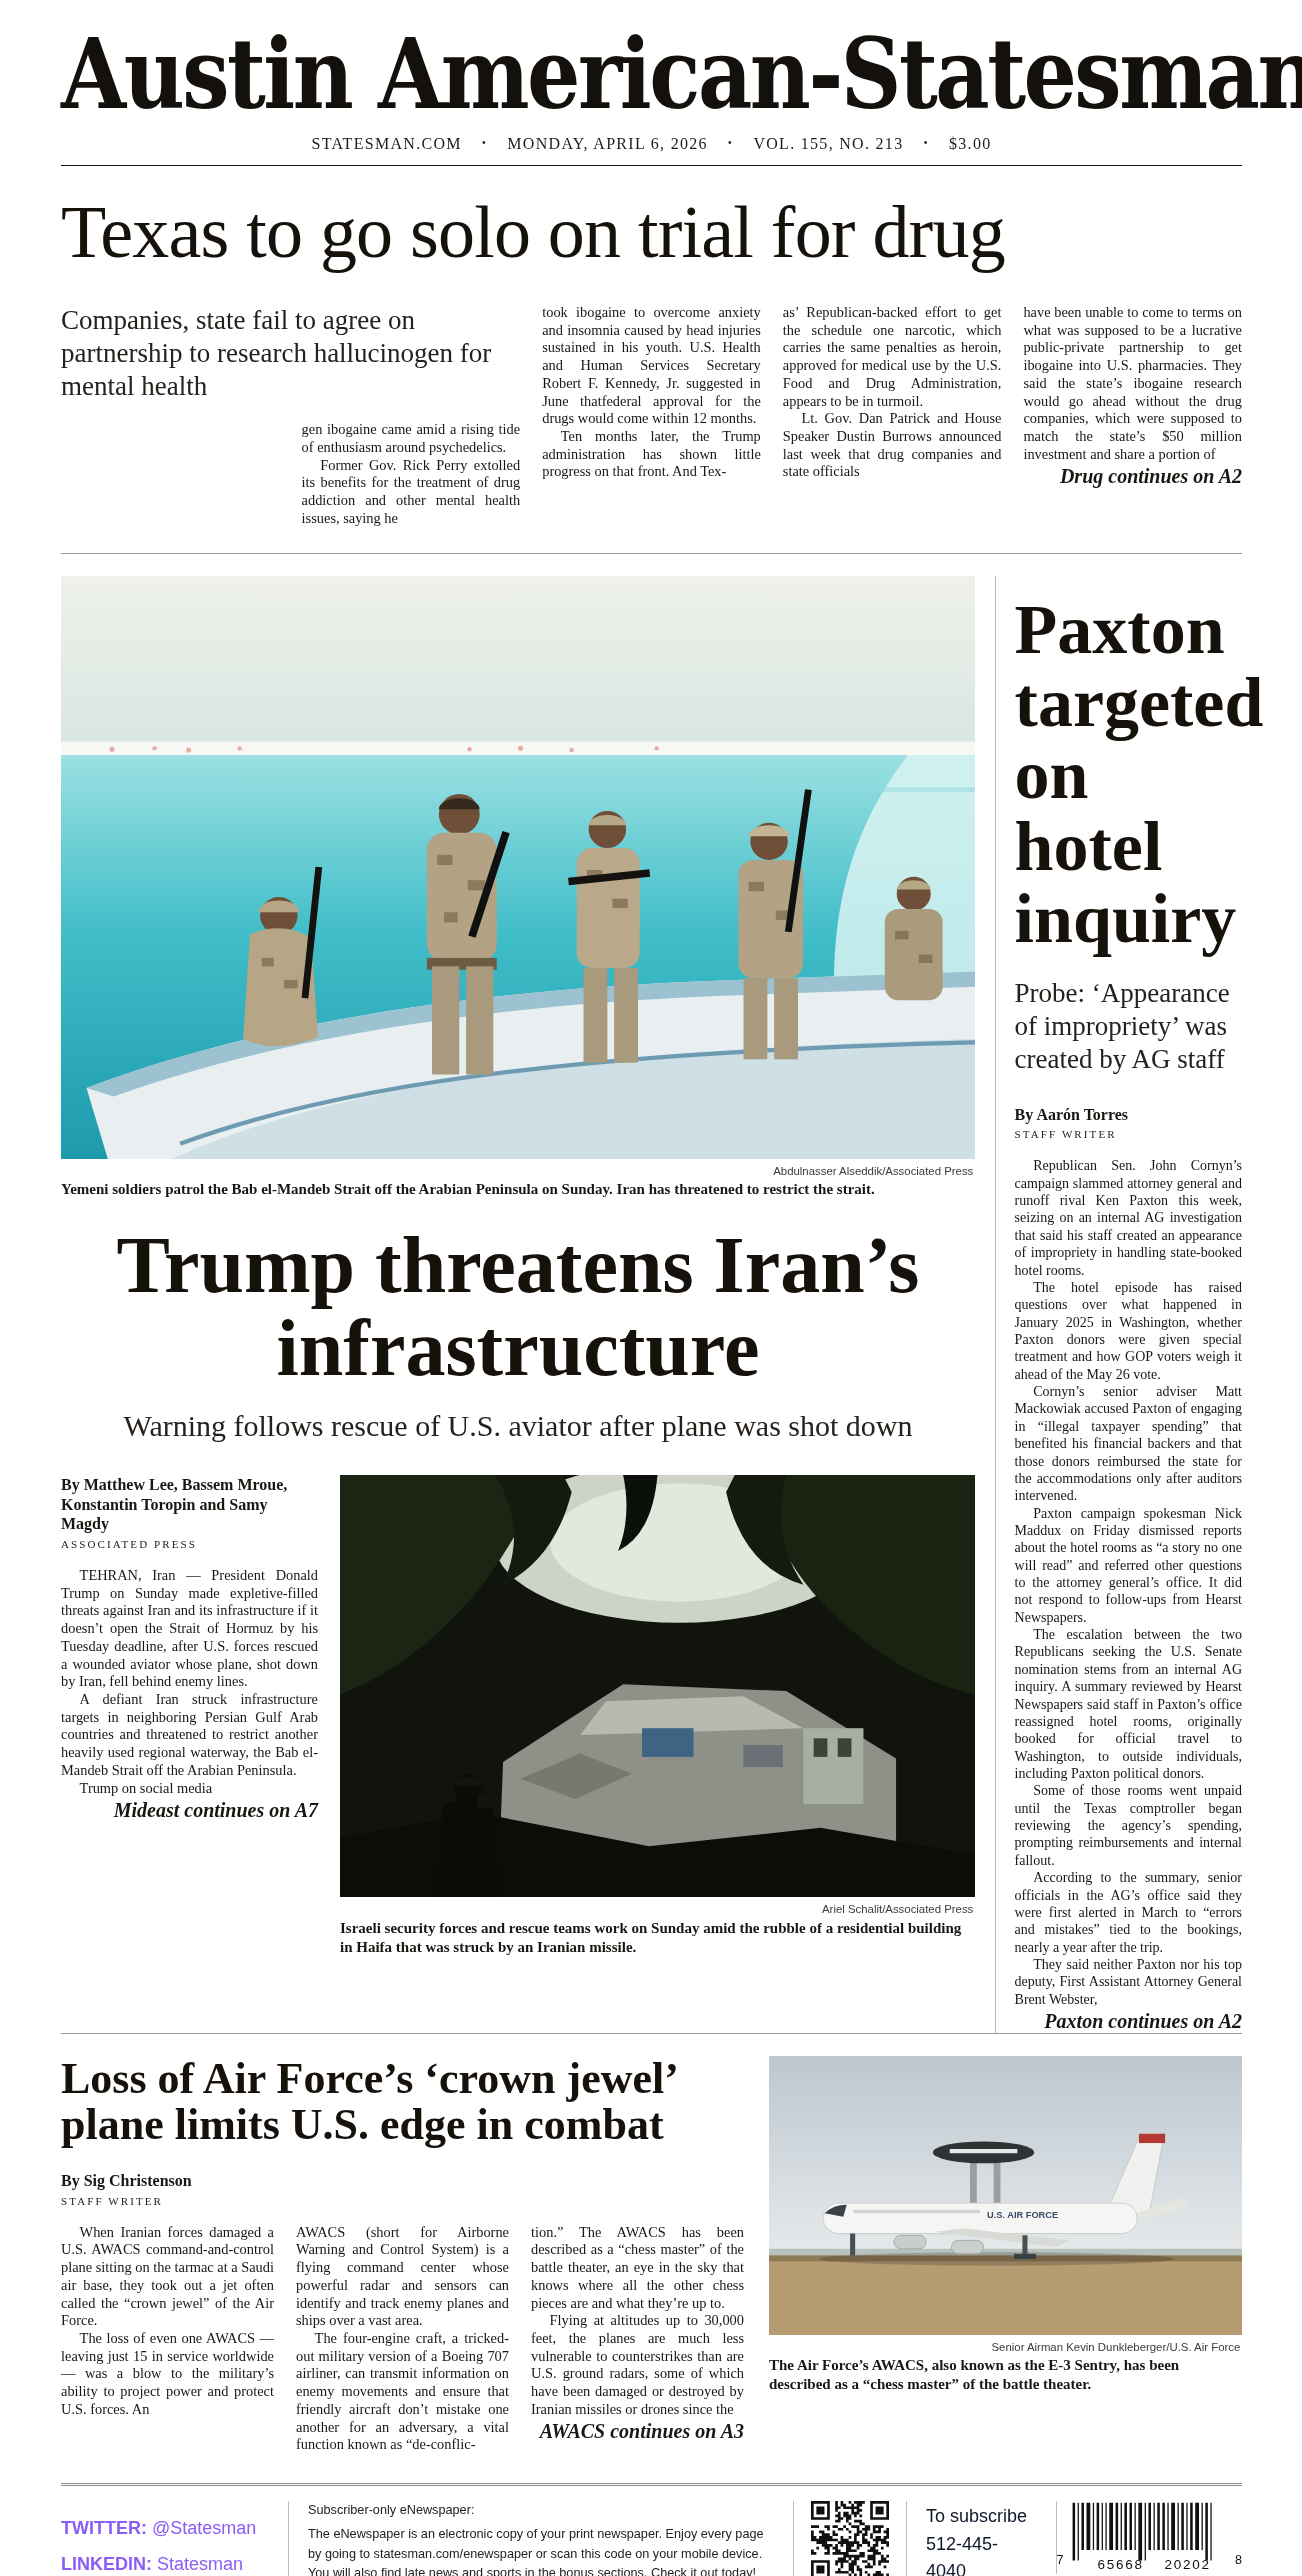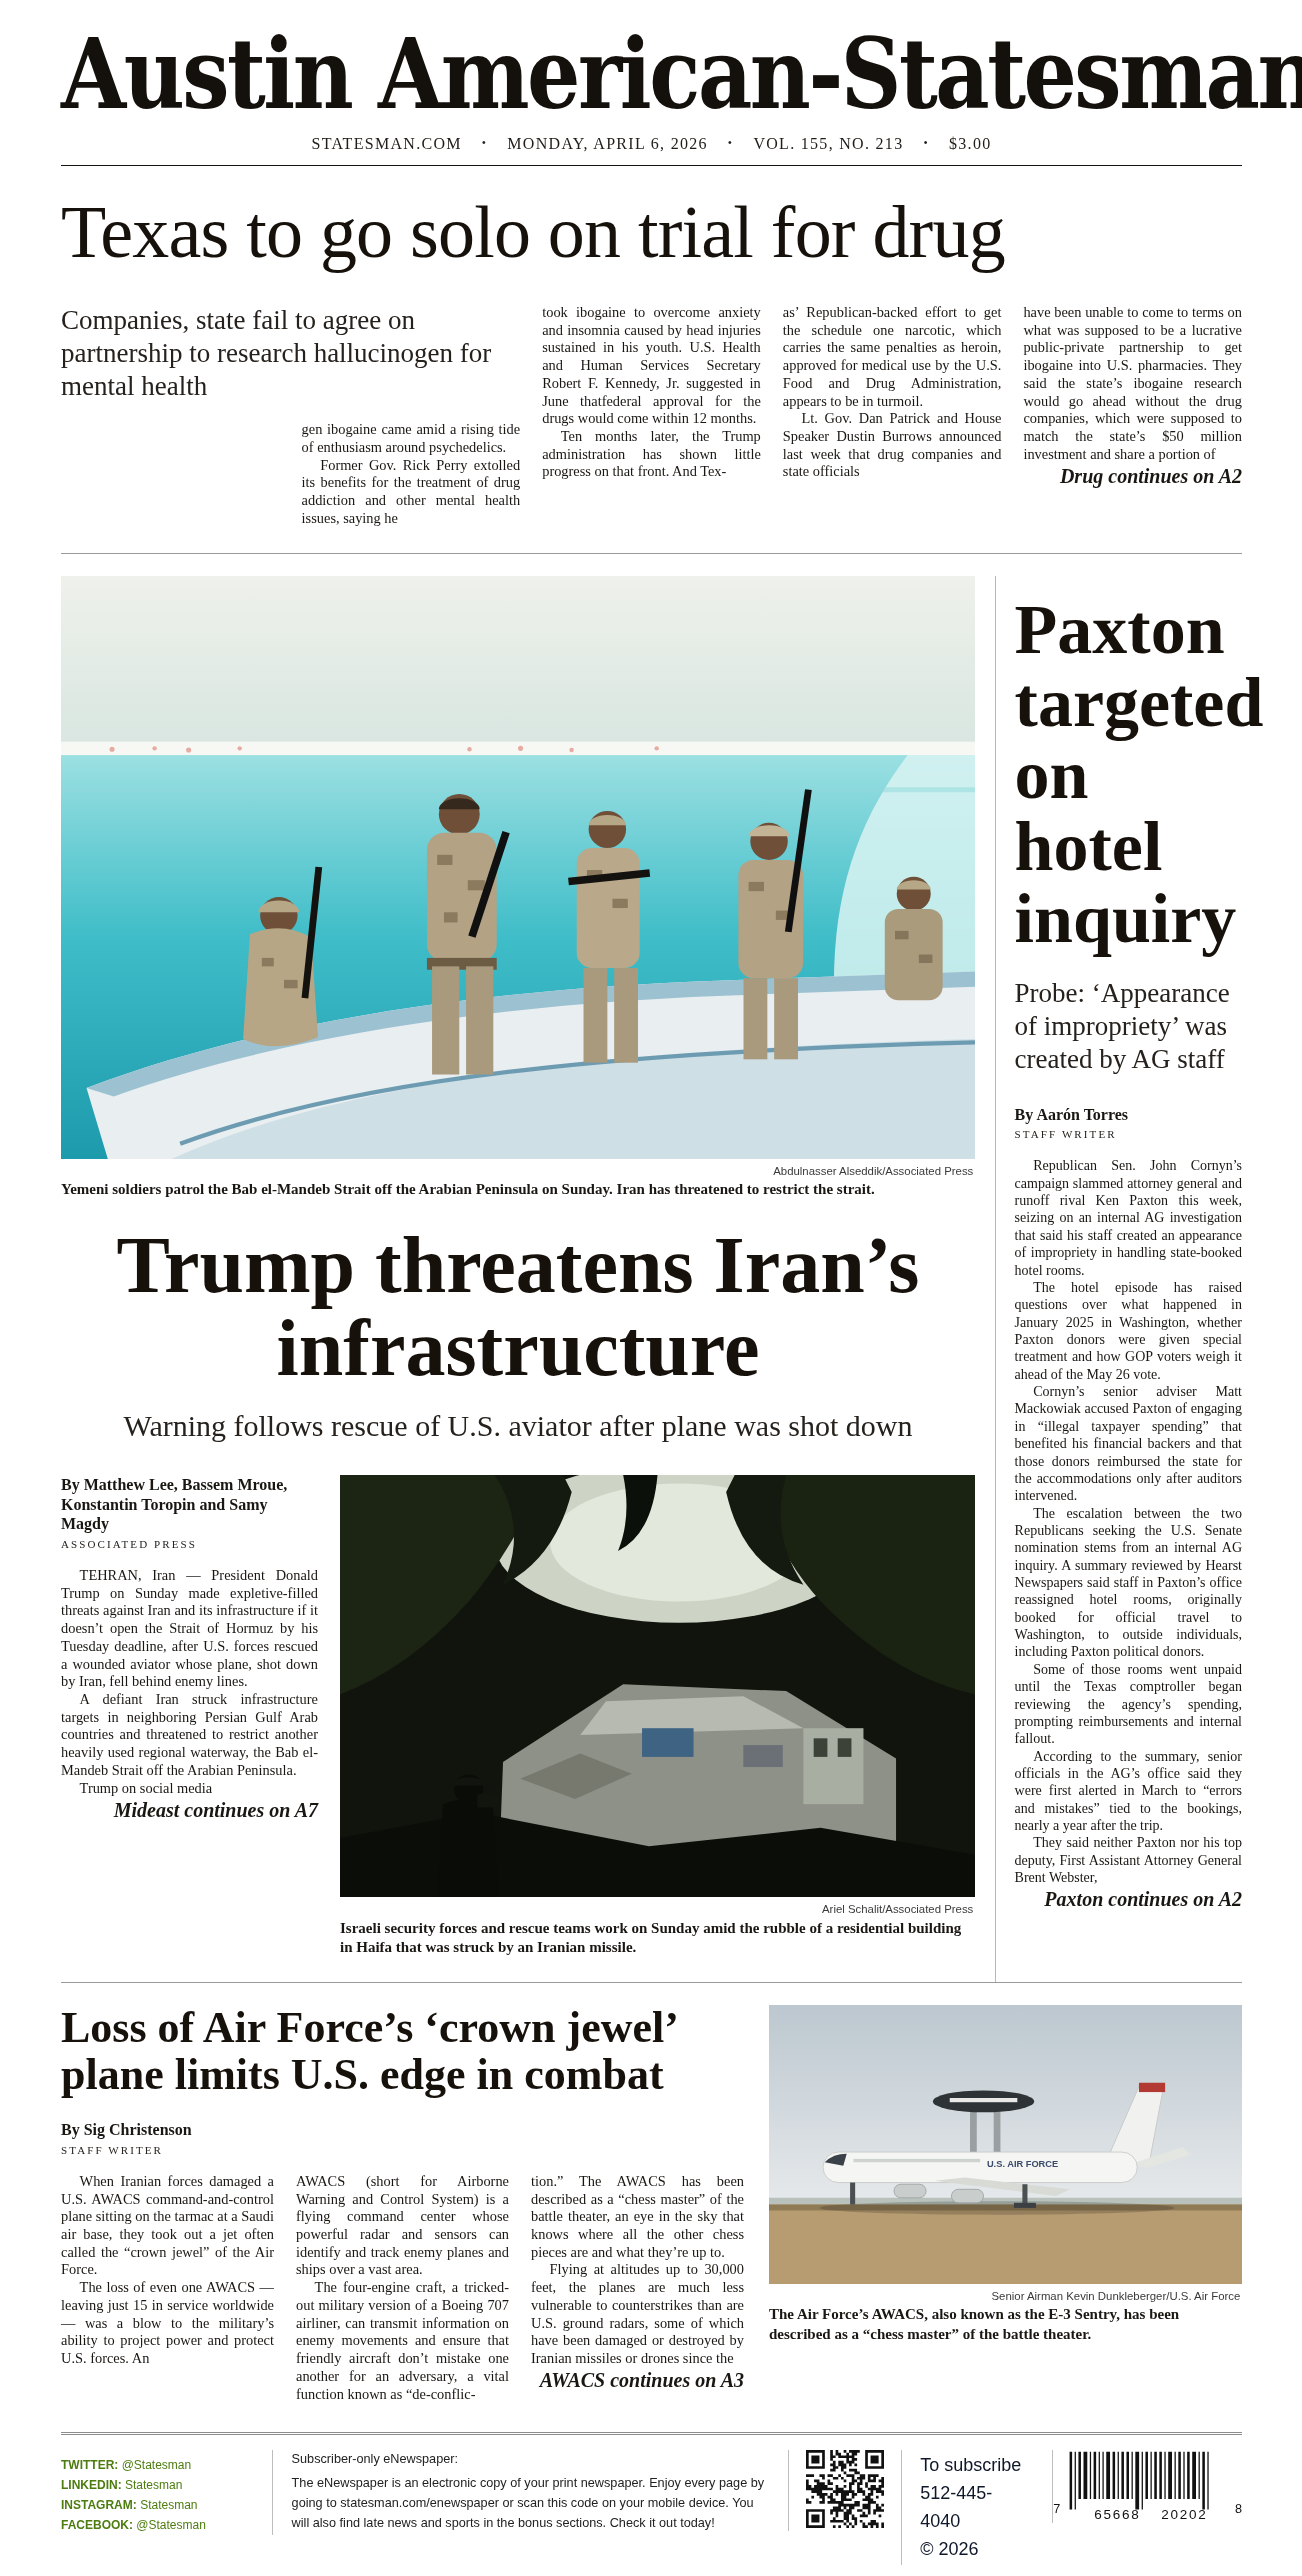--- a/index.html
+++ b/index.html
@@ -58,21 +58,21 @@
   
   .bottom { display:grid; grid-template-columns:1fr 473px; column-gap:25px; padding:22px 0 29px; }
   .bottom .headline { font-size:44px; line-height:1.06; font-weight:700; margin:0 0 22px; color:#17110c; }
   .bottom-cols { display:grid; grid-template-columns:repeat(3, 1fr); column-gap:22px; }
 
   
   .footer { border-top:3.4px double #8d8d8d; display:flex; align-items:flex-start; padding:15px 0 25px; font-family:"Liberation Sans", sans-serif; }
   .f-cell { padding:1.7px 18.6px; }
   .f-cell + .f-cell { border-left:0.8px solid #bdbdbd; }
   .f-social { padding-left:0; min-width:211px; }
-  .f-social .row { font-size:12px; margin:6px 0; color:#4d7c0f; }
+  .f-social .row { font-size:18px; margin:15px 0; color:#8b5cf6; }
   .f-social .lbl { font-weight:700; }
   .f-enews { width:524px; font-size:12.7px; color:#222; }
   .f-enews .t1 { margin-bottom:8.4px; }
   .f-enews .t2 { line-height:1.55; }
   .f-qr { padding:0 17px; }
   .f-sub { font-size:18px; line-height:1.55; color:#0f172a; min-width:127px; }
   .f-barcode { position:relative; width:193px; height:73px; padding:0; margin-left:3.4px; }
   .f-barcode svg { width:177px; height:63px; display:block; margin-left:8.4px; }
   .bc-d { position:absolute; font-size:12.7px; color:#111; font-family:"Liberation Sans", sans-serif; }
   .bc-7 { left:0; bottom:6.8px; }
@@ -258,20 +258,21 @@
 
     <aside class="mid-right">
       <h2 class="rail-head">Paxton targeted on hotel inquiry</h2>
       <div class="rail-deck">Probe: ‘Appearance of impropriety’ was created by AG staff</div>
       <div class="byline">By Aarón Torres</div>
       <div class="byline-org">STAFF WRITER</div>
       <div class="body-copy">
           <p>Republican Sen. John Cornyn’s campaign slammed attorney general and runoff rival Ken Paxton this week, seizing on an internal AG investigation that said his staff created an appearance of impropriety in handling state-booked hotel rooms.</p>
           <p>The hotel episode has raised questions over what happened in January 2025 in Washington, whether Paxton donors were given special treatment and how GOP voters weigh it ahead of the May 26 vote.</p>
           <p>Cornyn’s senior adviser Matt Mackowiak accused Paxton of engaging in “illegal taxpayer spending” that benefited his financial backers and that those donors reimbursed the state for the accommodations only after auditors intervened.</p>
+          <p>Paxton campaign spokesman Nick Maddux on Friday dismissed reports about the hotel rooms as “a story no one will read” and referred other questions to the attorney general’s office. It did not respond to follow-ups from Hearst Newspapers.</p>
           <p>The escalation between the two Republicans seeking the U.S. Senate nomination stems from an internal AG inquiry. A summary reviewed by Hearst Newspapers said staff in Paxton’s office reassigned hotel rooms, originally booked for official travel to Washington, to outside individuals, including Paxton political donors.</p>
           <p>Some of those rooms went unpaid until the Texas comptroller began reviewing the agency’s spending, prompting reimbursements and internal fallout.</p>
           <p>According to the summary, senior officials in the AG’s office said they were first alerted in March to “errors and mistakes” tied to the bookings, nearly a year after the trip.</p>
           <p>They said neither Paxton nor his top deputy, First Assistant Attorney General Brent Webster,</p>
         </div>
       <div class="continuation">Paxton continues on A2</div>
     </aside>
   </section>
 
   <hr class="rule">

